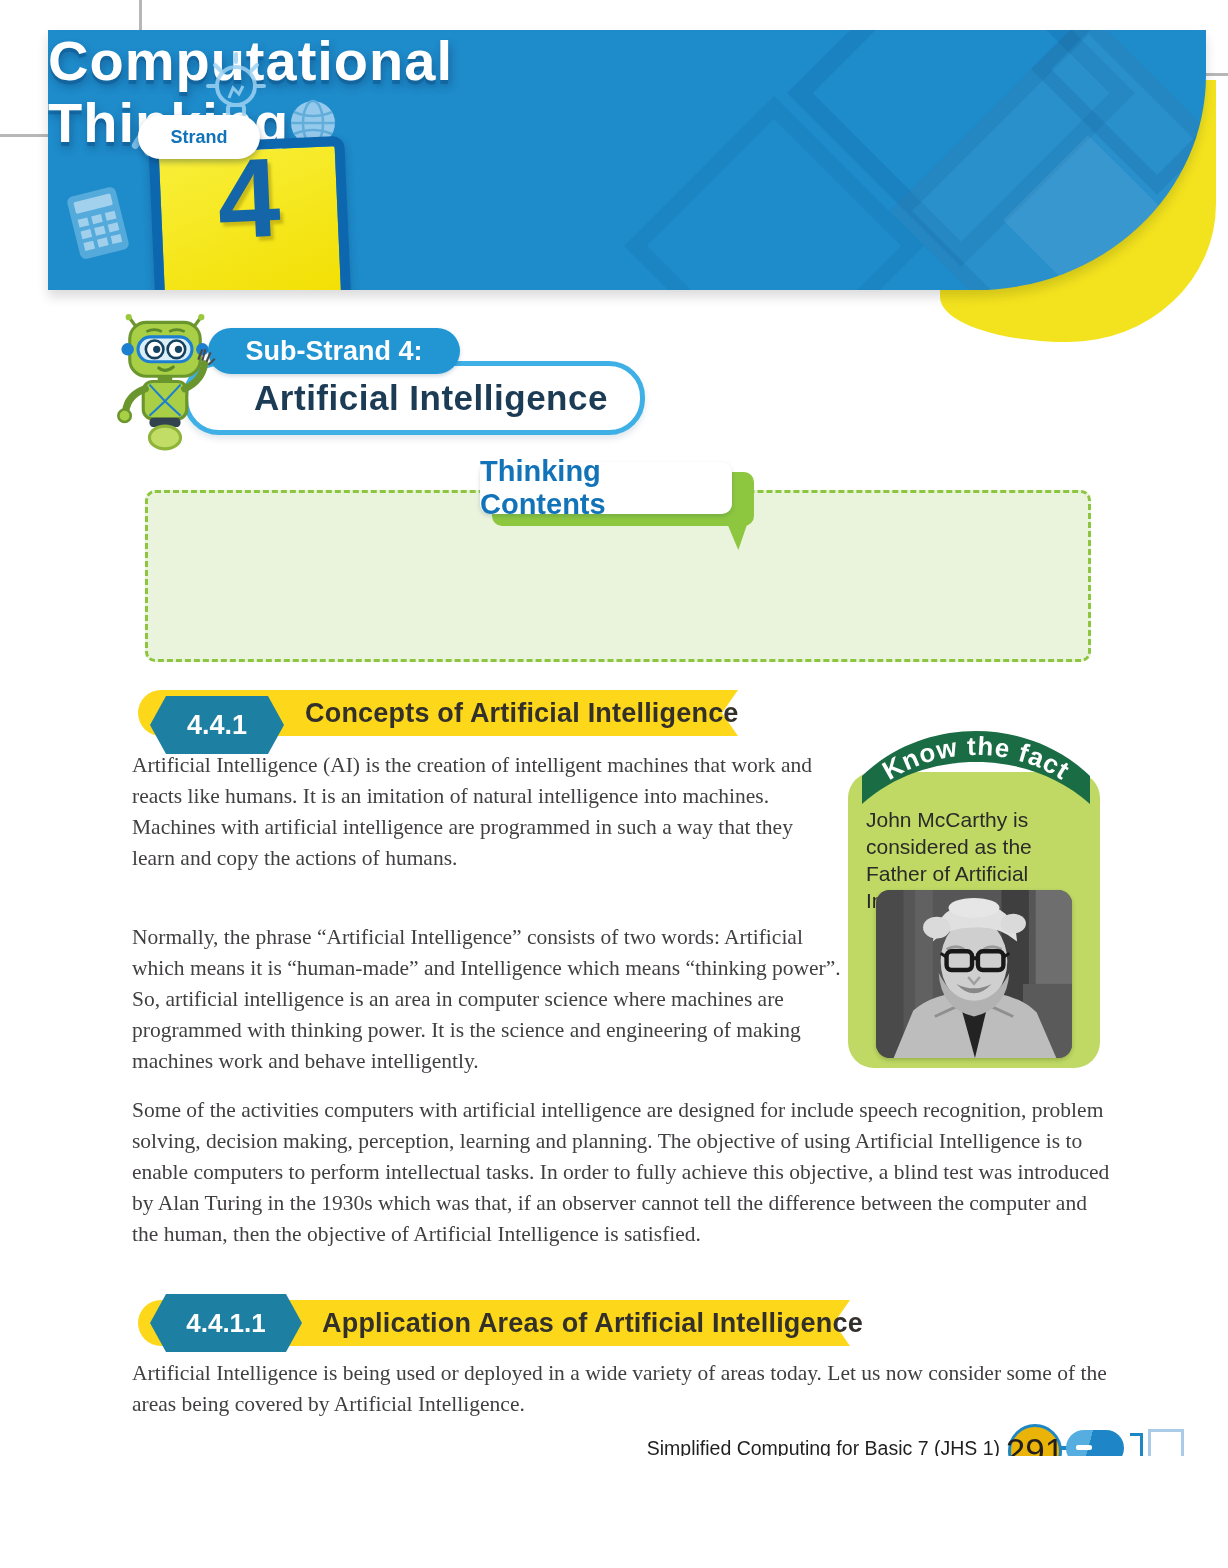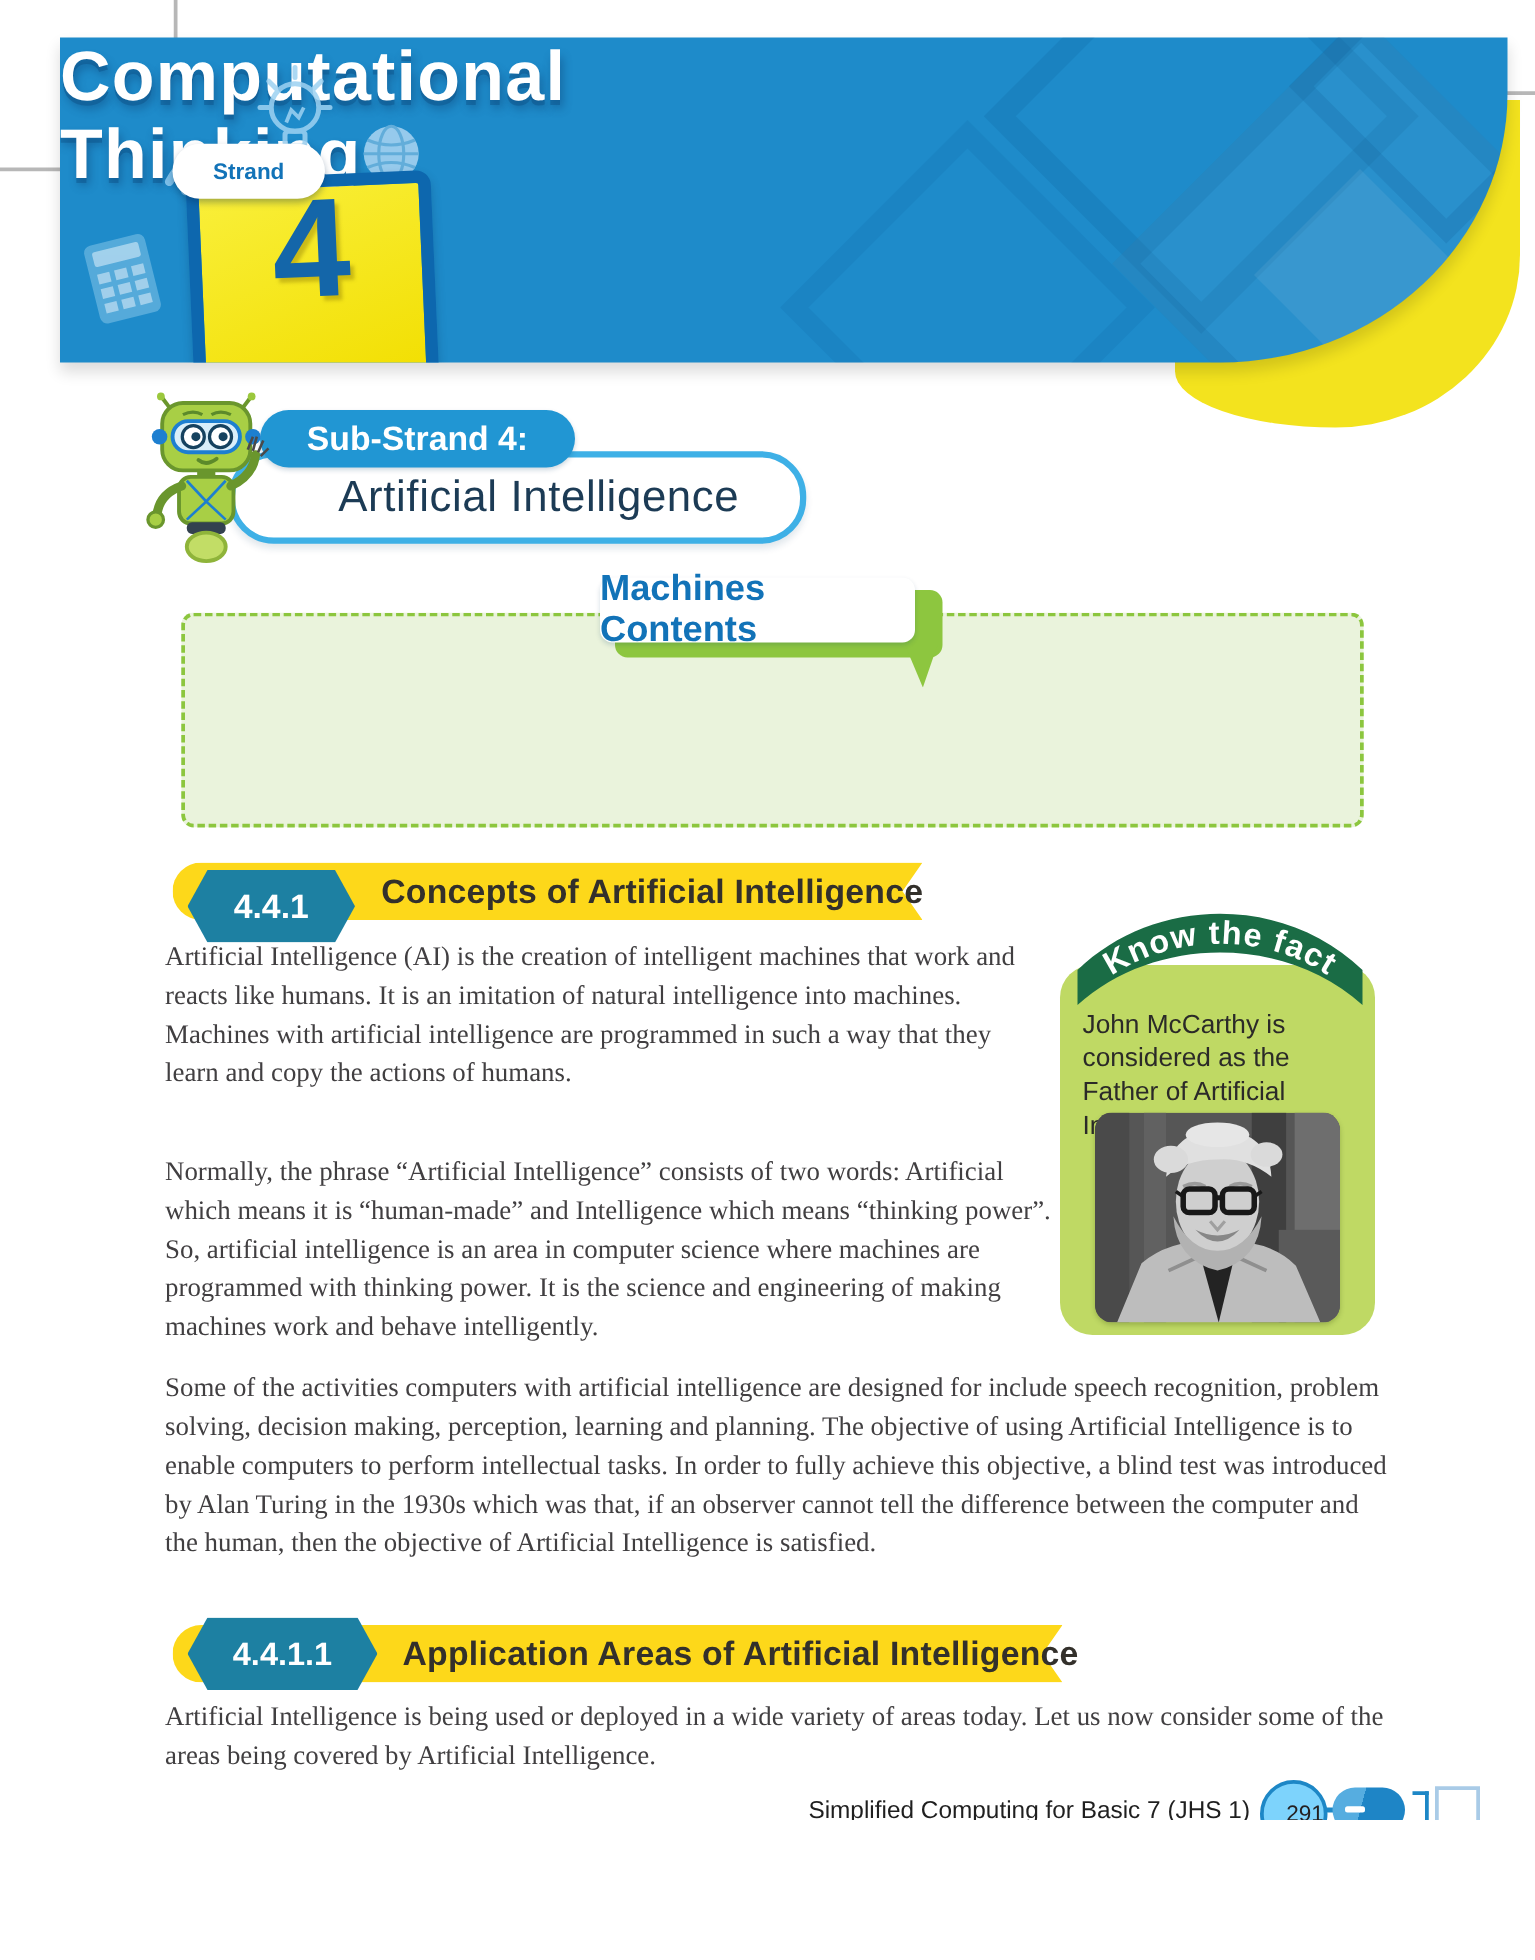--- a/index.html
+++ b/index.html
@@ -40,21 +40,21 @@
   .monitor-num{position:absolute;left:0;top:-16px;width:100%;text-align:center;
     font-size:112px;font-weight:800;color:#1466a9;text-shadow:3px 4px 3px rgba(120,100,0,.35);}
 
   .hdr-icon{position:absolute;opacity:.85;}
 
   
   .robot{left:112px;top:312px;width:106px;height:140px;z-index:9;}
   .substrand-bubble{left:183px;top:361px;width:452px;height:64px;background:#ffffff;
     border:5px solid #3eb0e6;border-radius:36px;z-index:7;
     display:flex;align-items:center;justify-content:center;box-shadow:0 4px 6px rgba(0,60,100,.12);}
-  .substrand-title{color:#1c3b55;font-size:35px;font-weight:400;letter-spacing:.5px;padding-left:34px;}
+  .substrand-title{color:#1c3b55;font-size:35px;font-weight:700;letter-spacing:.5px;padding-left:34px;}
   .substrand-pill{left:208px;top:328px;width:252px;height:46px;background:#2196d3;border-radius:24px;
     color:#fff;font-size:27px;font-weight:800;text-align:center;line-height:46px;z-index:8;
     box-shadow:0 2px 4px rgba(0,60,100,.2);}
 
   
   .cc-box{left:145px;top:490px;width:940px;height:166px;background:#eaf3dc;
     border:3px dashed #8cc63e;border-radius:10px;z-index:3;}
   .cc-bubble-green{left:492px;top:472px;width:262px;height:54px;background:#8dc63f;border-radius:10px;z-index:4;}
   .cc-tail{left:724px;top:516px;width:26px;height:34px;background:#8dc63f;
     clip-path:polygon(0 0,100% 0,55% 100%);z-index:4;}
@@ -80,22 +80,22 @@
   
   .ktf-box{left:848px;top:772px;width:252px;height:296px;background:#bfd964;border-radius:26px;z-index:2;}
   .ktf-banner{left:856px;top:722px;width:240px;height:86px;z-index:3;}
   .ktf-text{left:866px;top:806px;width:222px;font-size:21px;line-height:27px;color:#2b2a28;z-index:4;}
   .ktf-photo{left:876px;top:890px;width:196px;height:168px;border-radius:14px;overflow:hidden;z-index:4;
     box-shadow:0 2px 4px rgba(40,60,0,.25);}
 
   
   .footer-text{left:400px;top:1437px;width:600px;text-align:right;font-size:19.5px;color:#1f1f1f;}
   .page-circle{left:1008px;top:1424px;width:48px;height:48px;border:3.5px solid #1d87c6;border-radius:50%;
-    background:#7dd3fc;display:flex;align-items:center;justify-content:flex-end;
-    font-size:18px;color:#231f20;z-index:3;}
+    background:#eab308;display:flex;align-items:center;justify-content:center;
+    font-size:35px;color:#231f20;z-index:3;}
   .pg-connector{left:1054px;top:1446px;width:20px;height:4px;background:#1d87c6;}
   .pg-pill{left:1066px;top:1430px;width:58px;height:36px;border-radius:18px;
     background:linear-gradient(105deg,#56ade0 40%,#1e85c6 40%);}
   .pg-minus{left:1076px;top:1445px;width:16px;height:5px;background:#fff;border-radius:2px;}
   .pg-bracket{left:1130px;top:1433px;width:10px;height:30px;border-top:3px solid #1d87c6;
     border-bottom:3px solid #1d87c6;border-right:3px solid #1d87c6;}
   .pg-square{left:1148px;top:1429px;width:30px;height:30px;border:3px solid #a9cbe7;}
 
   
   #pixel-band{left:0;top:1462px;width:1228px;height:106px;overflow:hidden;}
@@ -208,21 +208,21 @@
   </svg>
   <div class="abs substrand-bubble">
     <span class="substrand-title">Artificial Intelligence</span>
   </div>
   <div class="abs substrand-pill">Sub-Strand 4:</div>
 
   <div class="abs cc-box"></div>
   <div class="abs cc-bubble-green"></div>
   <div class="abs cc-tail"></div>
   <div class="abs cc-bubble-white">
-    <span class="cc-title">Machines Contents</span>
+    <span class="cc-title">Thinking Contents</span>
   </div>
 
   <div class="cc-item" style="top:526px;">
     <svg width="32" height="34" viewBox="0 0 32 34">
       <circle cx="3.5" cy="8" r="2.8" fill="#e8f4fb" stroke="#5a8aa8" stroke-width="1"></circle>
       <circle cx="28.5" cy="8" r="2.8" fill="#e8f4fb" stroke="#5a8aa8" stroke-width="1"></circle>
       <rect x="4" y="4" width="24" height="18" rx="2.5" fill="#4aa8d8" stroke="#16597e" stroke-width="2"></rect>
       <circle cx="12" cy="12" r="2.2" fill="#fff"></circle>
         <circle cx="20" cy="12" r="2.2" fill="#fff"></circle>
       <circle cx="12.6" cy="12" r="1" fill="#16425f"></circle>

